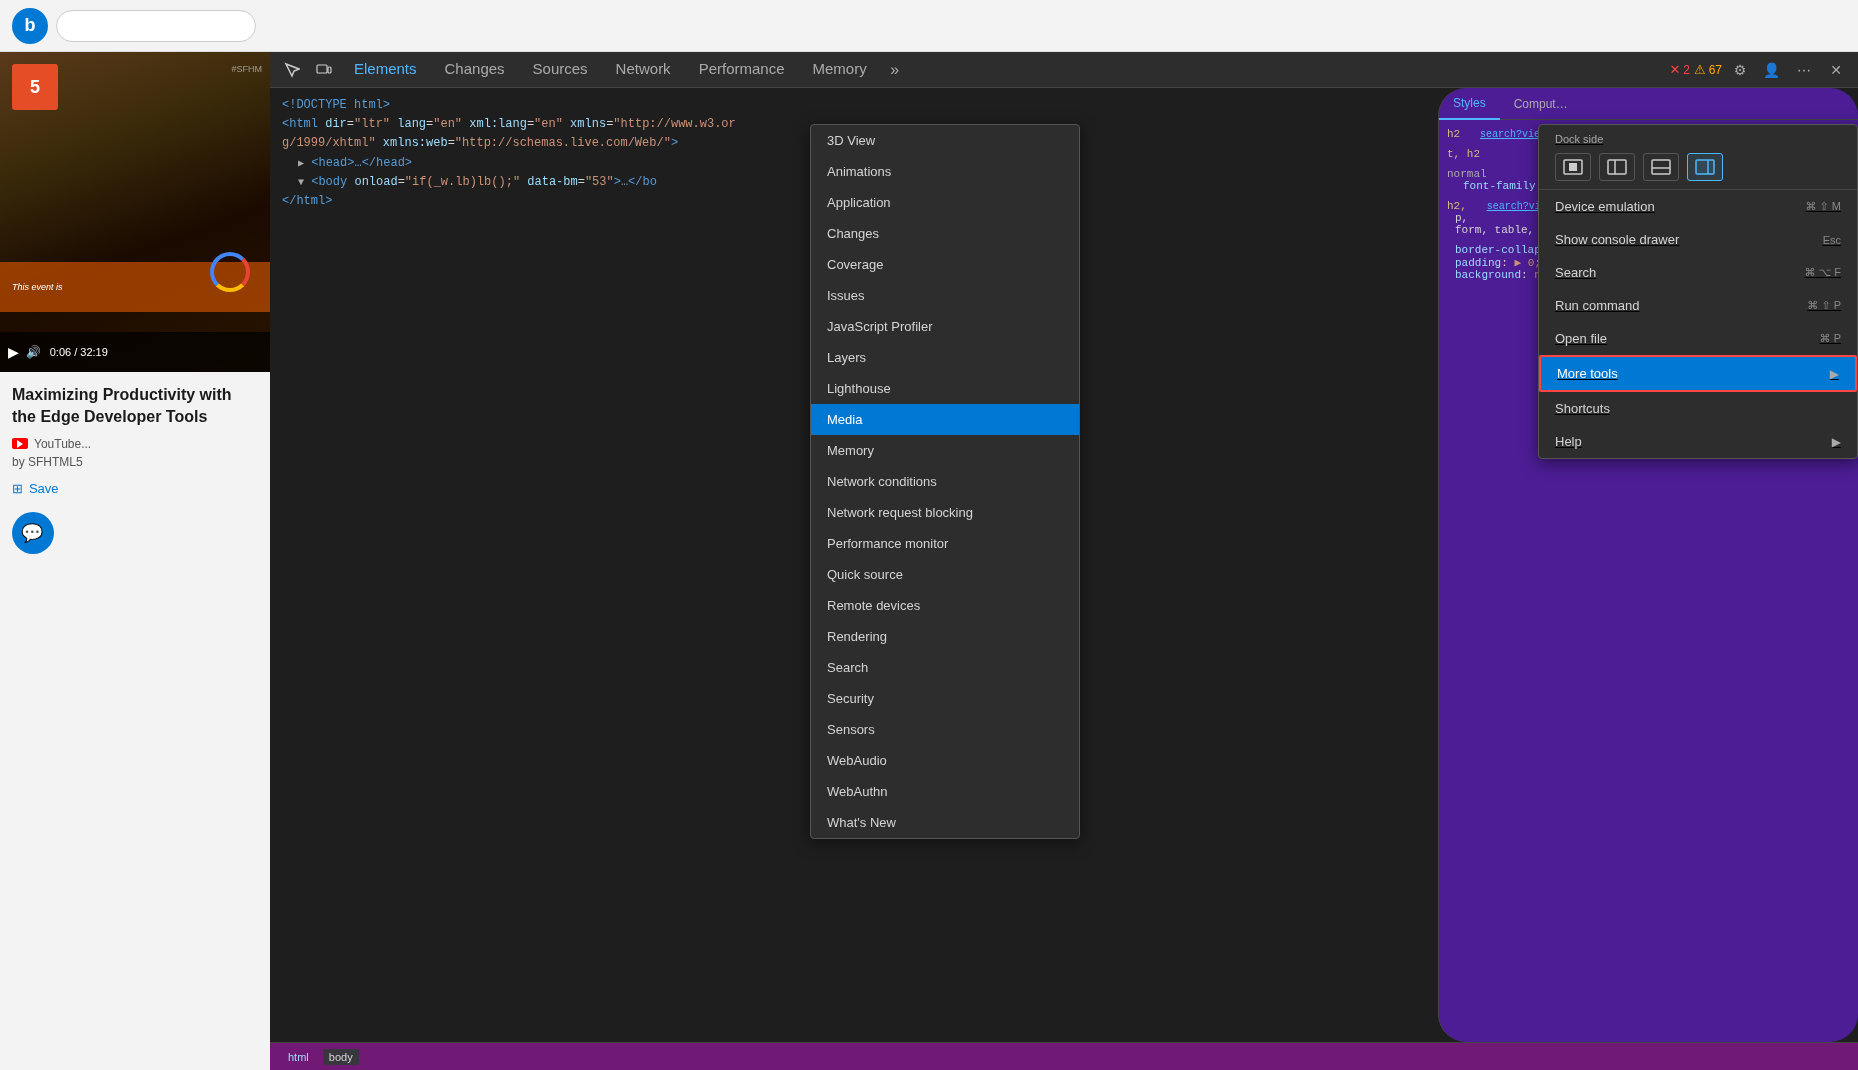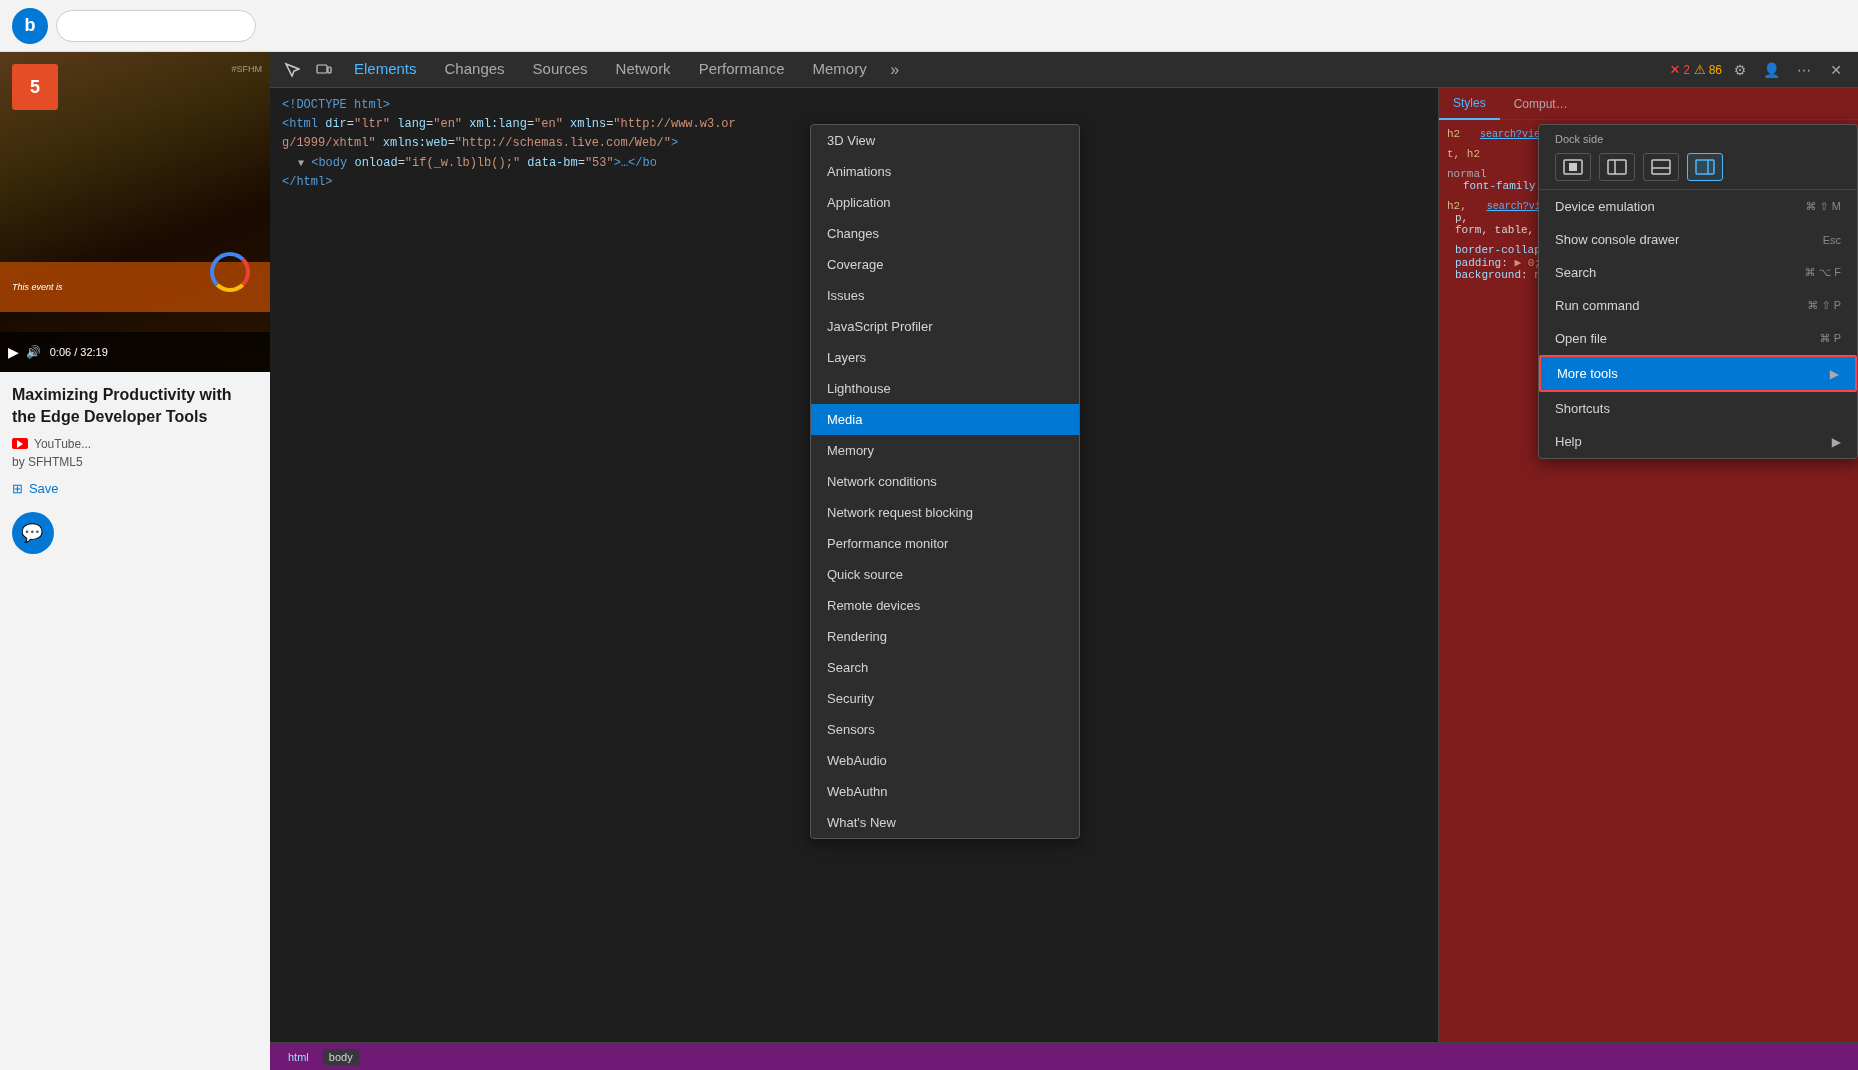--- a/index.html
+++ b/index.html
@@ -191,24 +191,25 @@
     }
     .code-line { white-space: pre; }
     .code-tag { color: #569cd6; }
     .code-attr { color: #9cdcfe; }
     .code-val { color: #ce9178; }
     .code-arrow { color: #aaa; cursor: pointer; font-size: 10px; }
 
     
     .styles-panel {
       width: 420px;
-      background: #7f1d1d;
+      background: #4c1d95;
       border-left: 1px solid #444;
       display: flex;
       flex-direction: column;
+      border-radius: 28px;
     }
     .styles-tabs {
       height: 32px;
       display: flex;
       border-bottom: 1px solid #444;
     }
     .styles-tab {
       padding: 0 14px;
       height: 32px;
       display: flex; align-items: center;
@@ -281,20 +282,21 @@
       top: 36px;
       right: 0;
       width: 320px;
       background: #2d2d2d;
       border: 1px solid #555;
       border-radius: 4px;
       box-shadow: 0 4px 16px rgba(0,0,0,0.5);
       z-index: 100;
       pointer-events: all;
       font-size: 13px;
+      text-decoration: underline;
     }
     .right-menu-section {
       padding: 8px 16px;
       border-bottom: 1px solid #444;
     }
     .right-menu-section-title {
       font-size: 11px;
       color: #aaa;
       margin-bottom: 8px;
     }
@@ -428,35 +430,36 @@
       </div>
       <div class="dt-more-btn">»</div>
 
       <div class="dt-toolbar-right">
         <div class="error-badge">
           <span style="font-size:13px;">✕</span>
           <span>2</span>
         </div>
         <div class="warn-badge">
           <span style="font-size:13px;">⚠</span>
-          <span>86</span>
+          <span>67</span>
         </div>
         <div class="dt-gear">⚙</div>
         <div class="dt-person">👤</div>
         <div class="dt-dots">⋯</div>
         <div class="dt-close">✕</div>
       </div>
     </div>
 
     <div class="devtools-content">
 
       <div class="code-panel">
         <div class="code-line"><span class="code-tag">&lt;!DOCTYPE html&gt;</span></div>
         <div class="code-line"><span class="code-tag">&lt;html</span> <span class="code-attr">dir</span>=<span class="code-val">"ltr"</span> <span class="code-attr">lang</span>=<span class="code-val">"en"</span> <span class="code-attr">xml:lang</span>=<span class="code-val">"en"</span> <span class="code-attr">xmlns</span>=<span class="code-val">"http://www.w3.or</span></div>
         <div class="code-line"><span class="code-val">g/1999/xhtml"</span> <span class="code-attr">xmlns:web</span>=<span class="code-val">"http://schemas.live.com/Web/"</span><span class="code-tag">&gt;</span></div>
+        <div class="code-line" style="padding-left:16px;"><span class="code-arrow">▶</span> <span class="code-tag">&lt;head&gt;…&lt;/head&gt;</span></div>
         <div class="code-line" style="padding-left:16px;"><span class="code-arrow">▼</span> <span class="code-tag">&lt;body</span> <span class="code-attr">onload</span>=<span class="code-val">"if(_w.lb)lb();"</span> <span class="code-attr">data-bm</span>=<span class="code-val">"53"</span><span class="code-tag">&gt;…&lt;/bo</span></div>
         <div class="code-line"><span class="code-tag">&lt;/html&gt;</span></div>
       </div>
 
       <div class="styles-panel">
         <div class="styles-tabs">
           <div class="styles-tab active">
             <span>Styles</span>
           </div>
           <div class="styles-tab">

